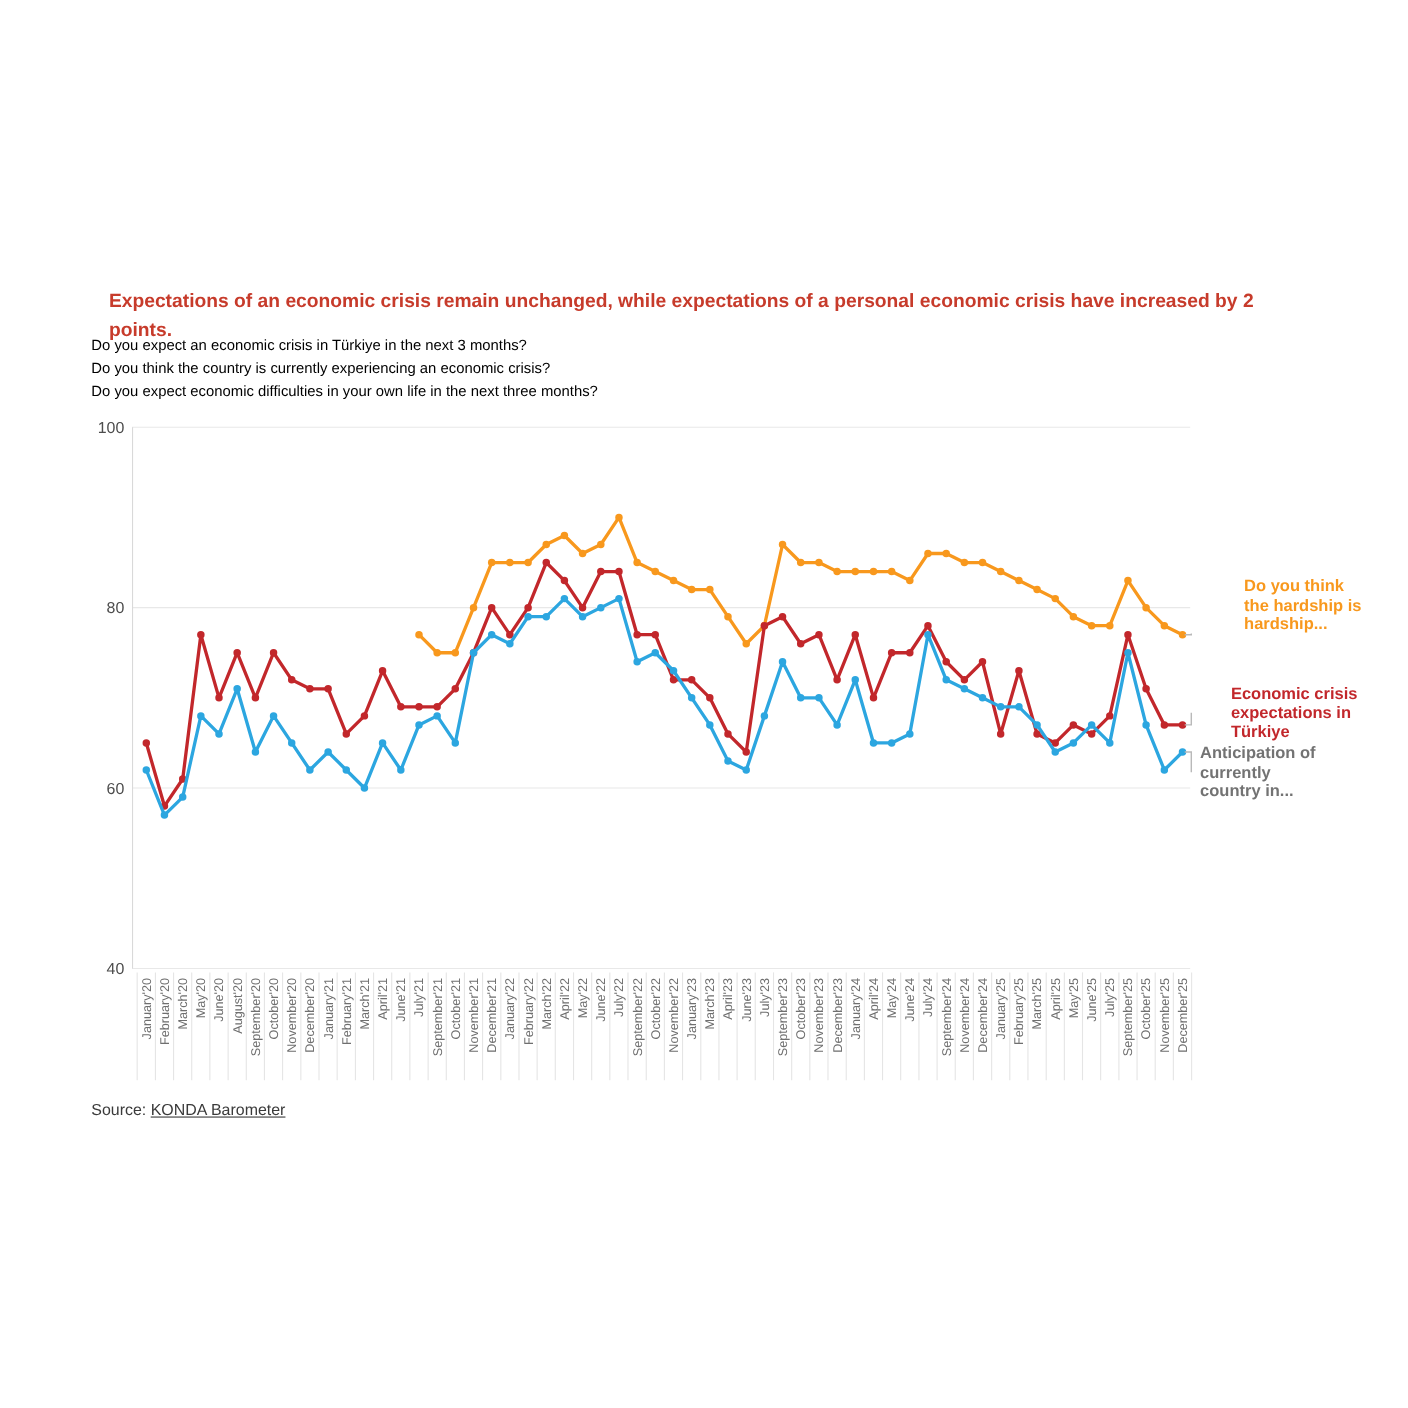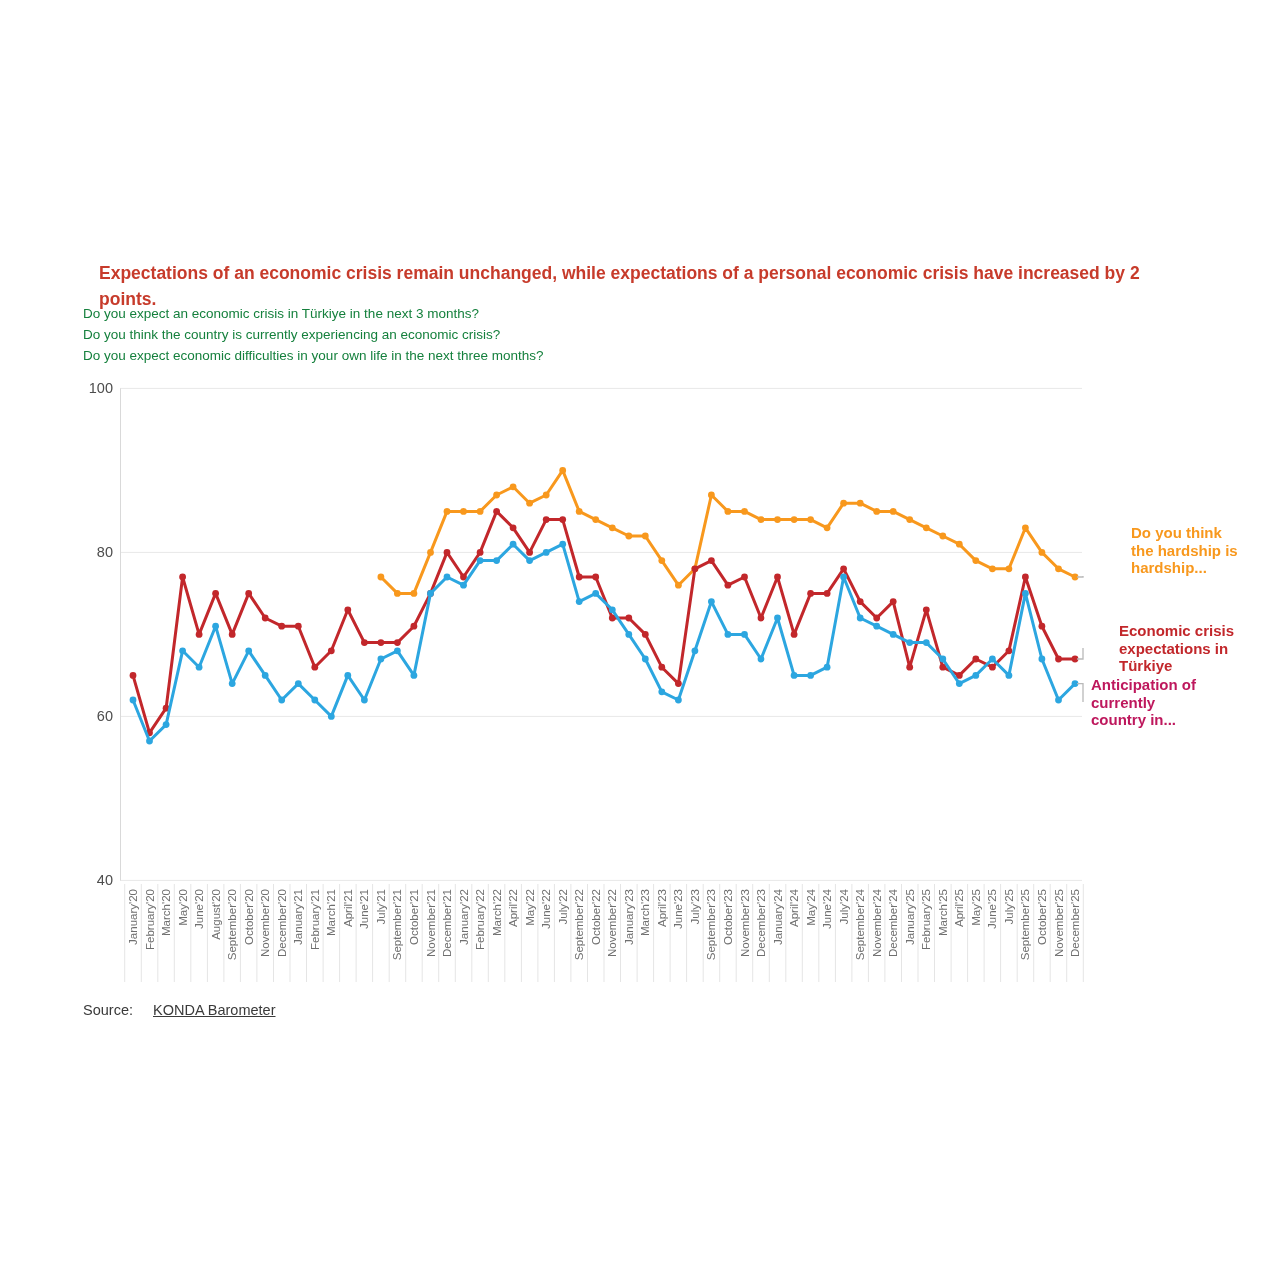--- a/index.html
+++ b/index.html
@@ -56,31 +56,30 @@
     position: absolute;
     left: 83px;
     top: 1002px;
     font-size: 14.5px;
     color: #3a3a3a;
   }
   .source a {
     color: #3a3a3a;
     text-decoration: underline;
     cursor: pointer;
-    margin-left: 16px;
   }
 </style>
 </head>
 <body>
 
 <div class="page">
 
   <h1 class="title" style="color: rgb(199, 59, 43);">Expectations of an economic crisis remain unchanged, while expectations of a personal economic crisis have increased by 2 points.</h1>
 
-  <div class="subtitles" style="color: #15803d;">
+  <div class="subtitles" style="color: #000000;">
     <div>Do you expect an economic crisis in Türkiye in the next 3 months?</div>
     <div>Do you think the country is currently experiencing an economic crisis?</div>
     <div>Do you expect economic difficulties in your own life in the next three months?</div>
   </div>
 
   <svg id="chart" class="chart-svg" width="1280" height="1280">
       <line x1="120" y1="388.4" x2="1082" y2="388.4" stroke="#e8e8e8" stroke-width="1"></line>
       <text x="113" y="393.4" text-anchor="end" font-size="14.5" fill="#4d4d4d">100</text>
       <line x1="120" y1="552.4" x2="1082" y2="552.4" stroke="#e8e8e8" stroke-width="1"></line>
       <text x="113" y="557.4" text-anchor="end" font-size="14.5" fill="#4d4d4d">80</text>
@@ -378,21 +377,21 @@
     <span>the hardship is</span>
     <span>hardship...</span>
   </div>
 
   <div class="legend legend-red" style="color: rgb(194, 39, 43);">
     <span>Economic crisis</span>
     <span>expectations in</span>
     <span>Türkiye</span>
   </div>
 
-  <div class="legend legend-blue" style="color: #be185d;">
+  <div class="legend legend-blue" style="color: #737373;">
     <span>Anticipation of</span>
     <span>currently</span>
     <span>country in...</span>
   </div>
 
   <div class="source">
     <span>Source: </span><a>KONDA Barometer</a>
   </div>
 
 </div>

